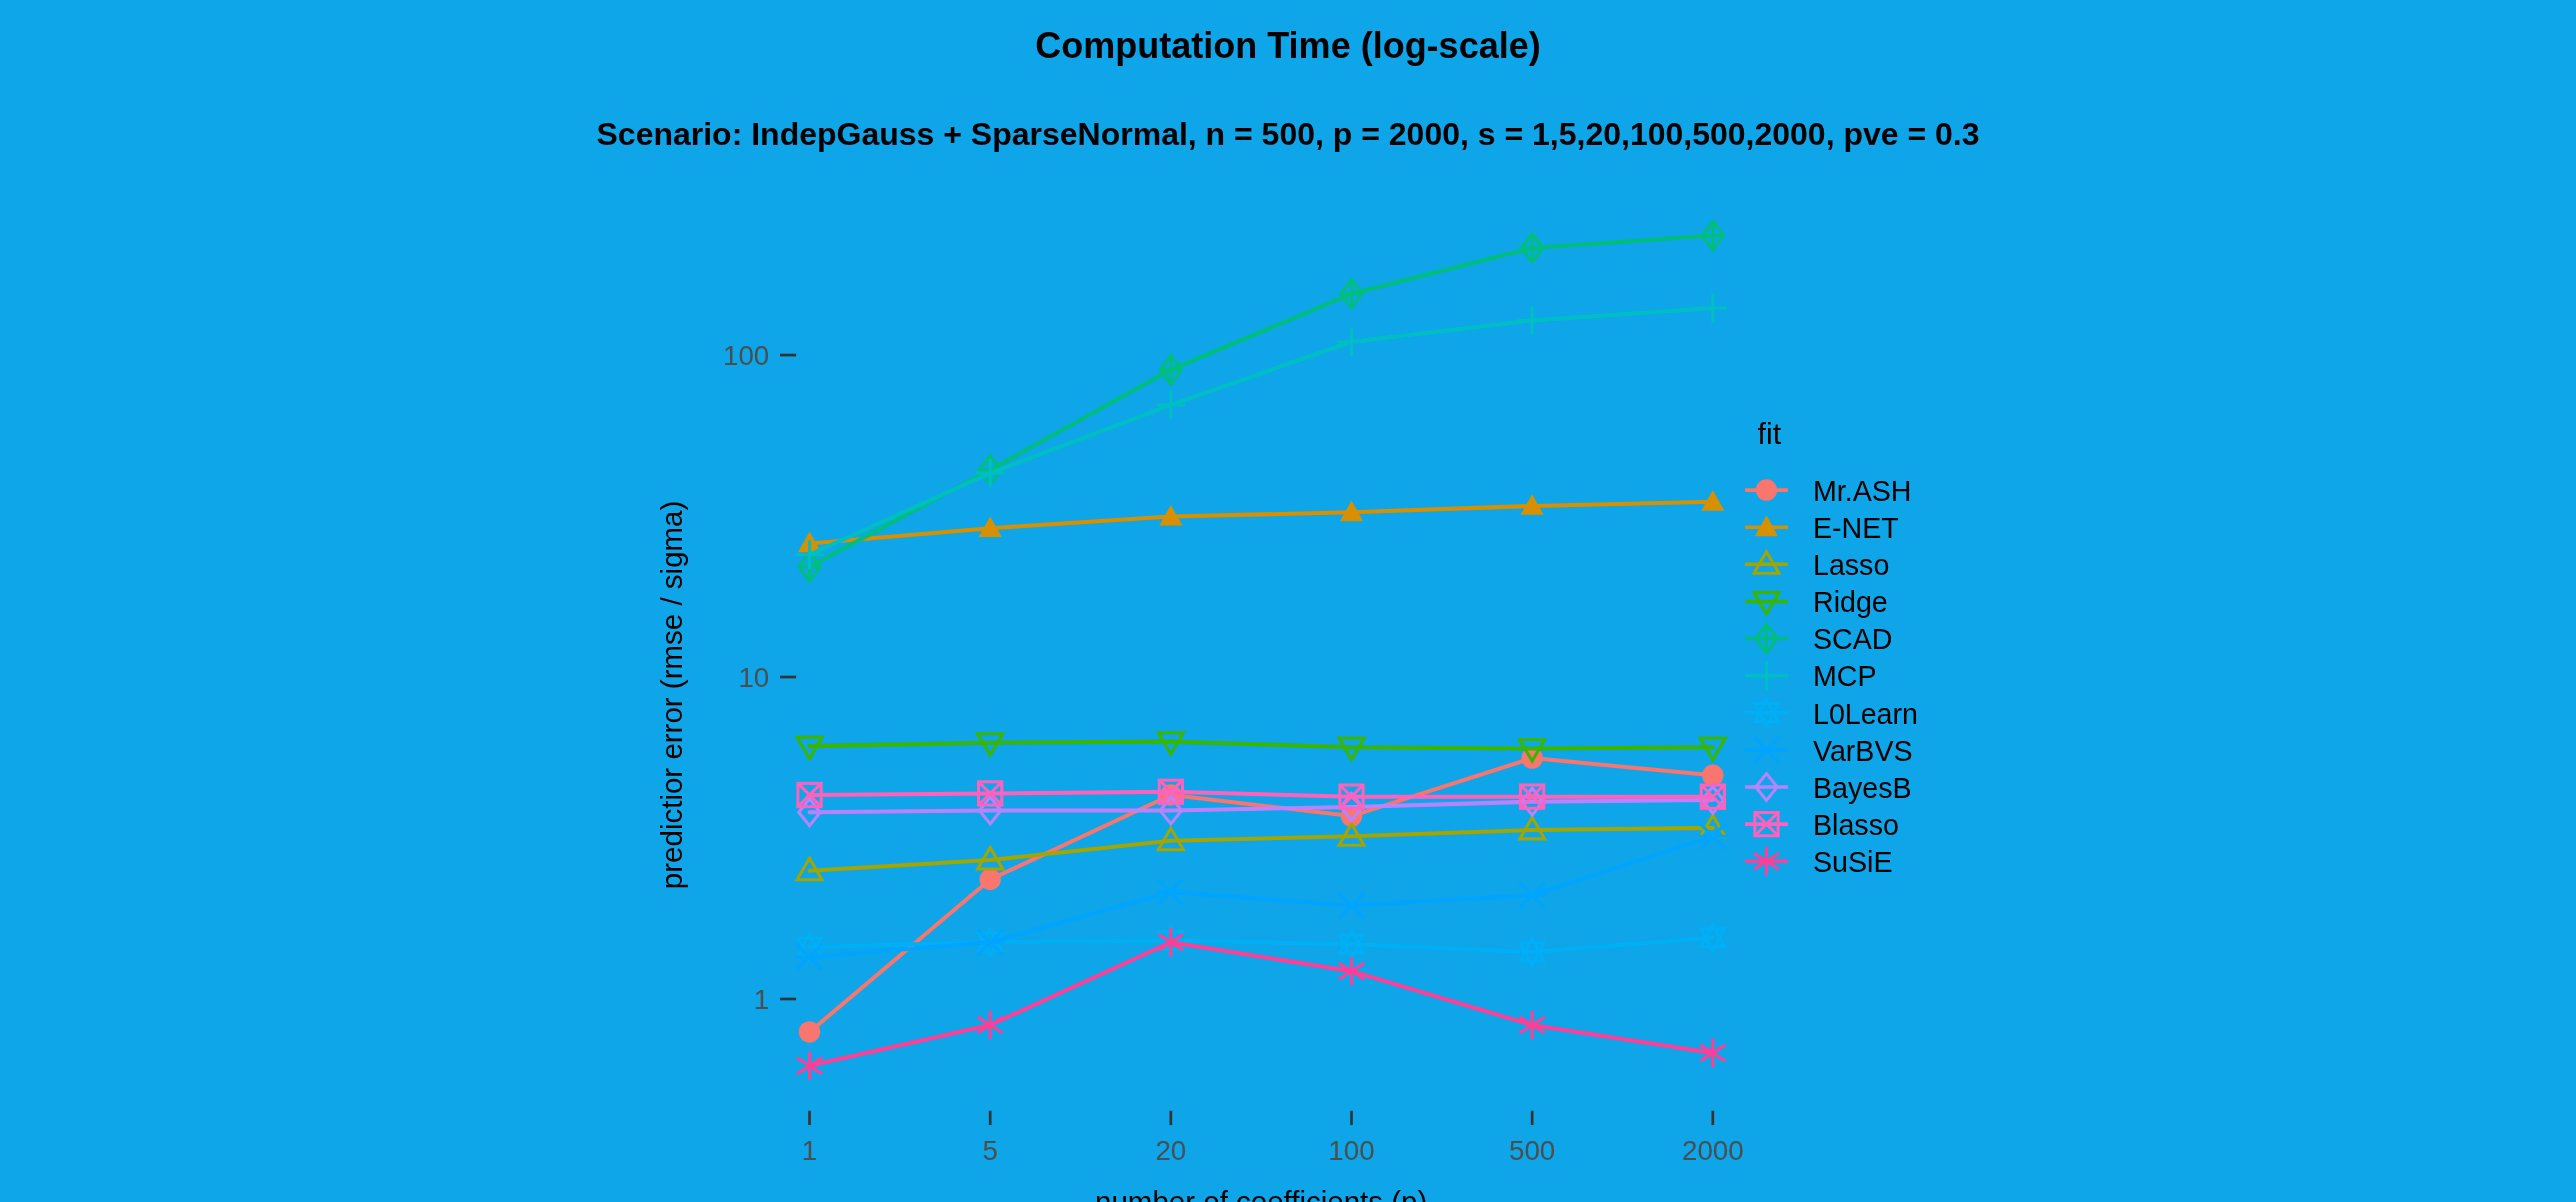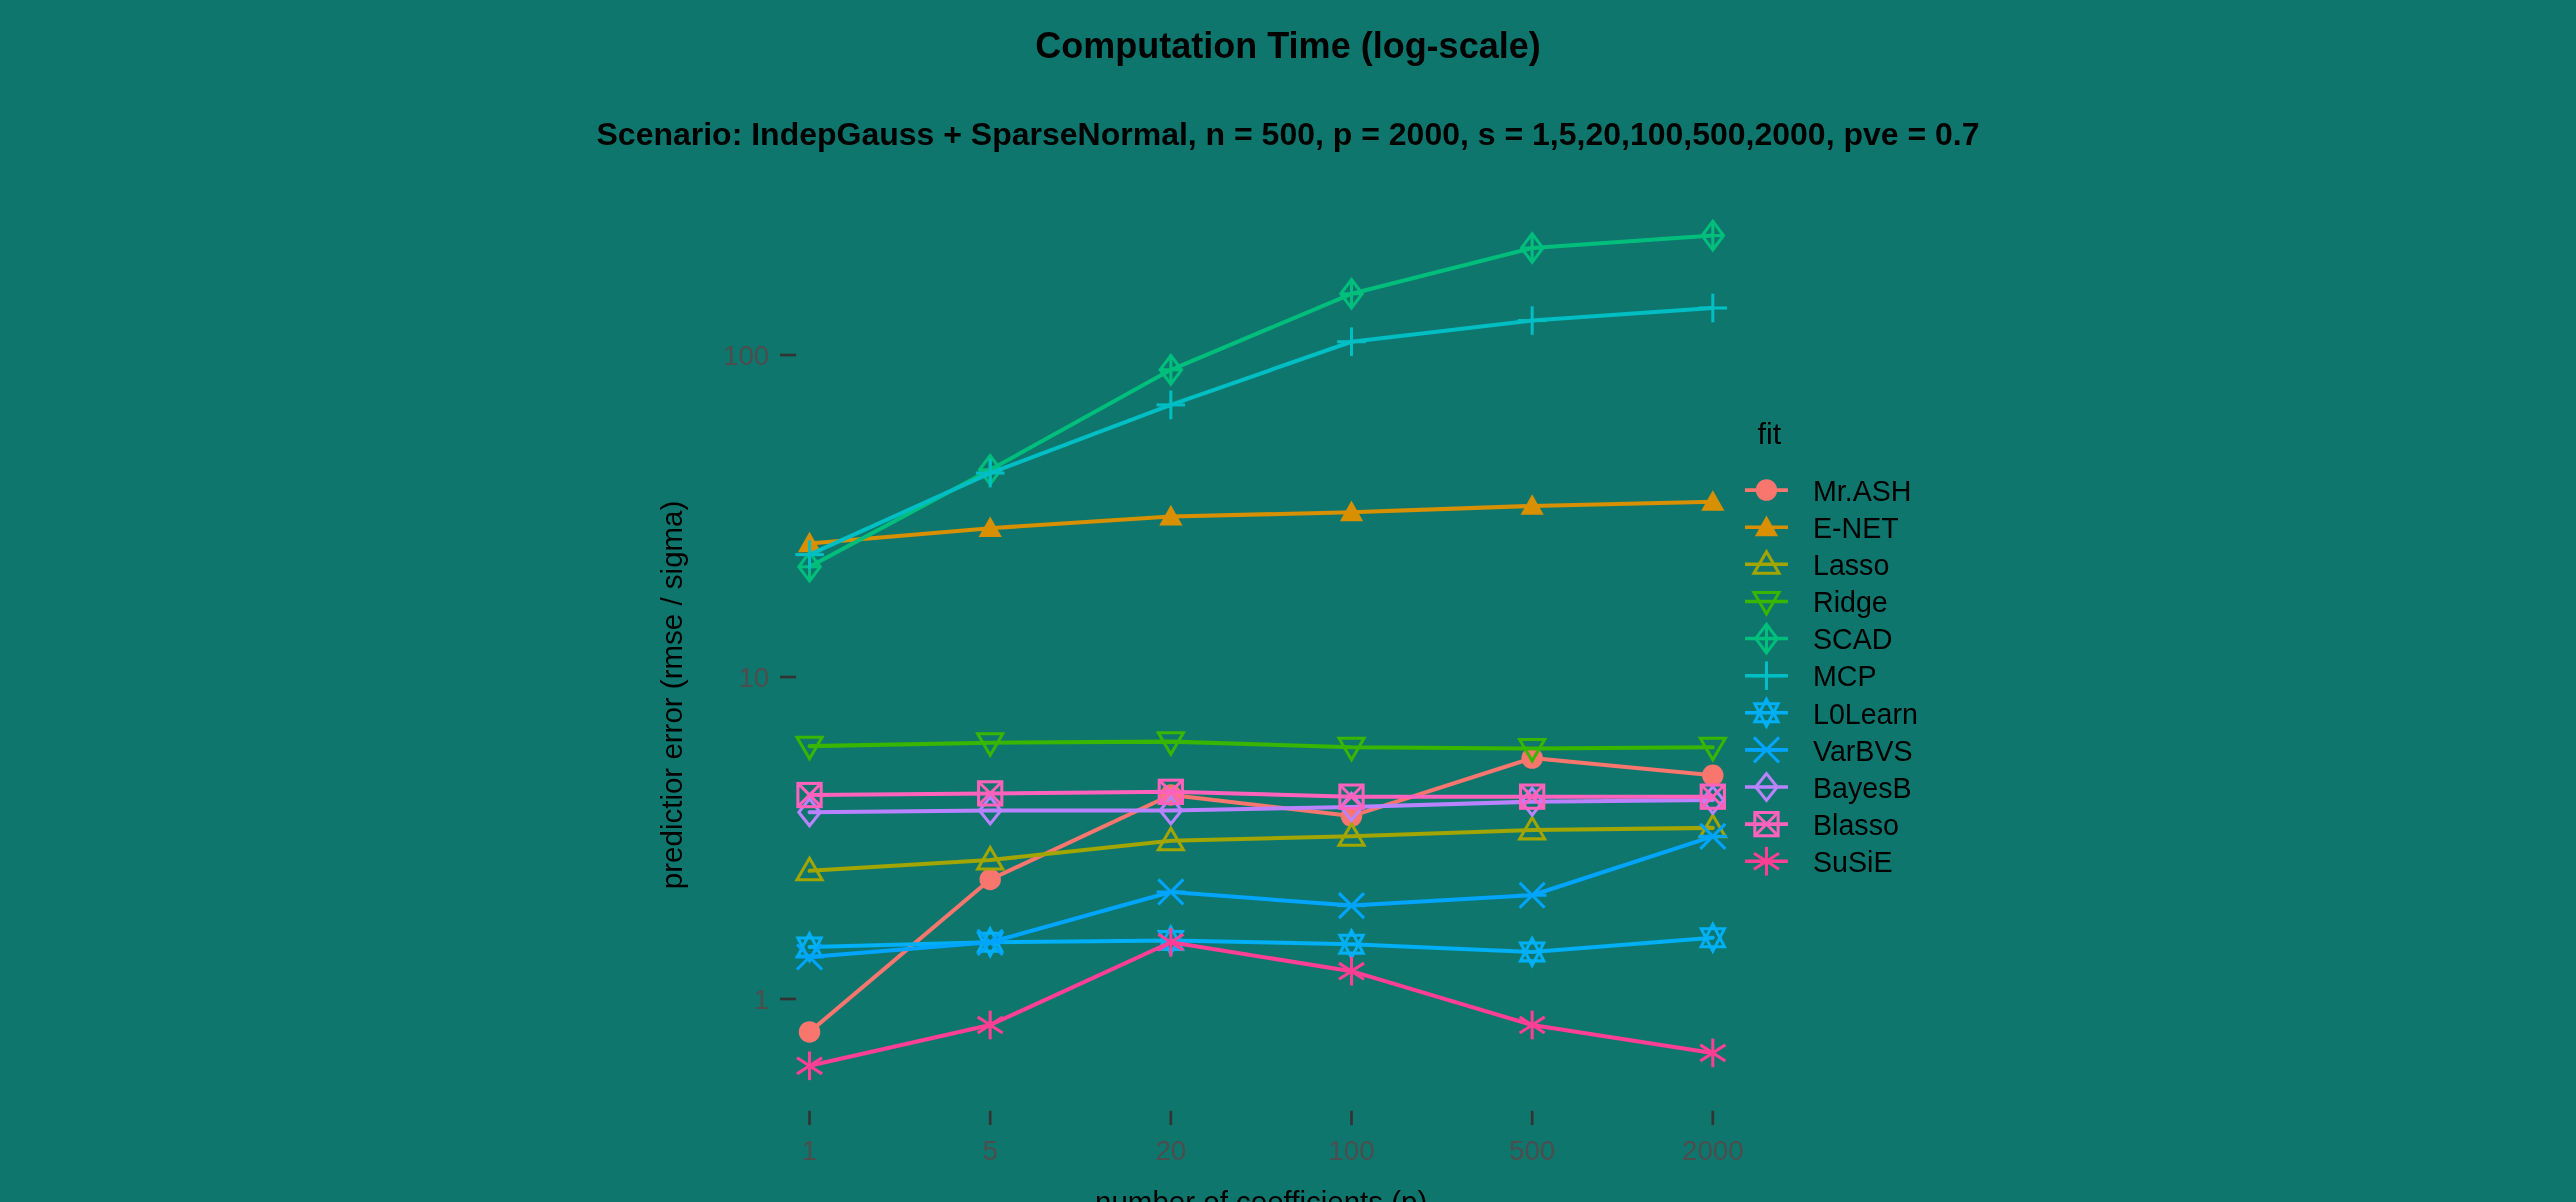--- a/index.html
+++ b/index.html
@@ -10,21 +10,21 @@
   body {
     width: 2576px;
     height: 1202px;
     font-family: "Liberation Sans", sans-serif;
     overflow: hidden;
   }
   #figure {
     position: relative;
     width: 2576px;
     height: 1202px;
-    background: #0f766e;
+    background: #0ea5e9;
   }
   .title {
     position: absolute;
     left: 0;
     top: 25px;
     width: 2576px;
     text-align: center;
     font-size: 36px;
     font-weight: bold;
     color: #000000;
@@ -75,21 +75,21 @@
     stroke: #333333;
     stroke-width: 3;
   }
 </style>
 </head>
 <body>
 
 <div id="figure">
 
   <div class="title">Computation Time (log-scale)</div>
-  <div class="subtitle">Scenario: IndepGauss + SparseNormal, n = 500, p = 2000, s = 1,5,20,100,500,2000, pve = 0.7</div>
+  <div class="subtitle">Scenario: IndepGauss + SparseNormal, n = 500, p = 2000, s = 1,5,20,100,500,2000, pve = 0.3</div>
 
   <svg id="plot" width="2576" height="1202" viewBox="0 0 2880 1344">
     <g id="series-layer">
         <g>
           <polyline points="905,1153.854247135441 1107,983.415569582175 1309,888.9513559913489 1511,912.4473793358818 1713,847.6523102777678 1915,866.9421283839152" stroke="#F8766D" class="series-line"></polyline>
           <g>
             <circle cx="905" cy="1153.854247135441" r="12" fill="#F8766D" stroke="none"></circle>
           </g>
           <g>
             <circle cx="1107" cy="983.415569582175" r="12" fill="#F8766D" stroke="none"></circle>

